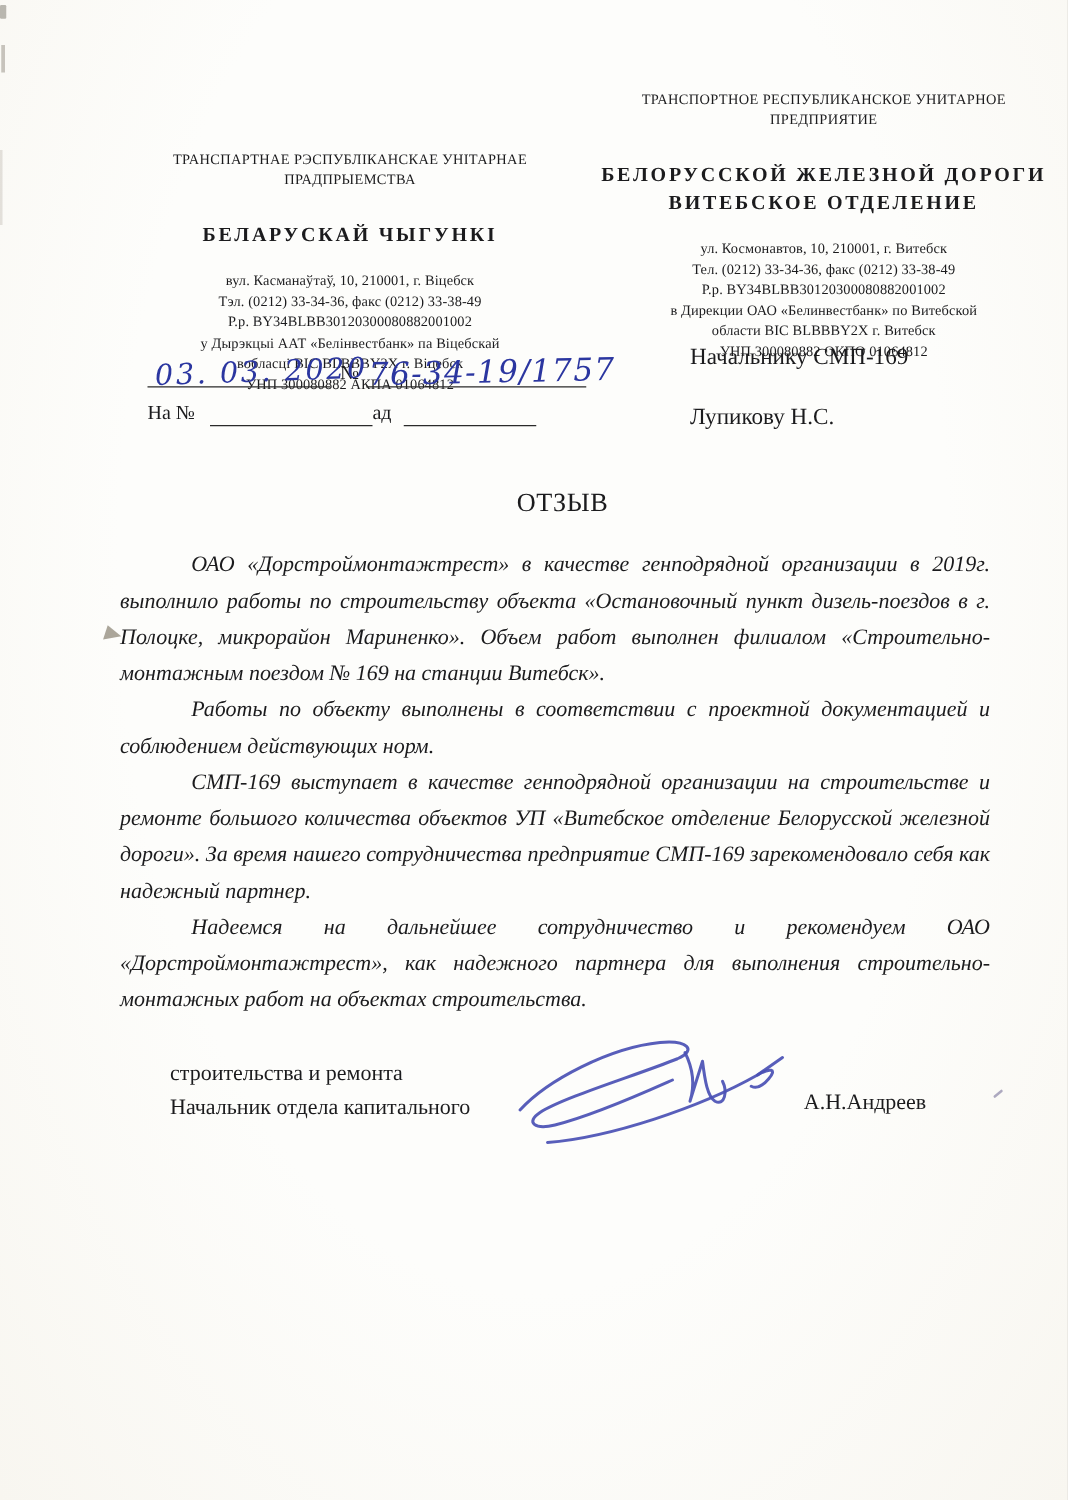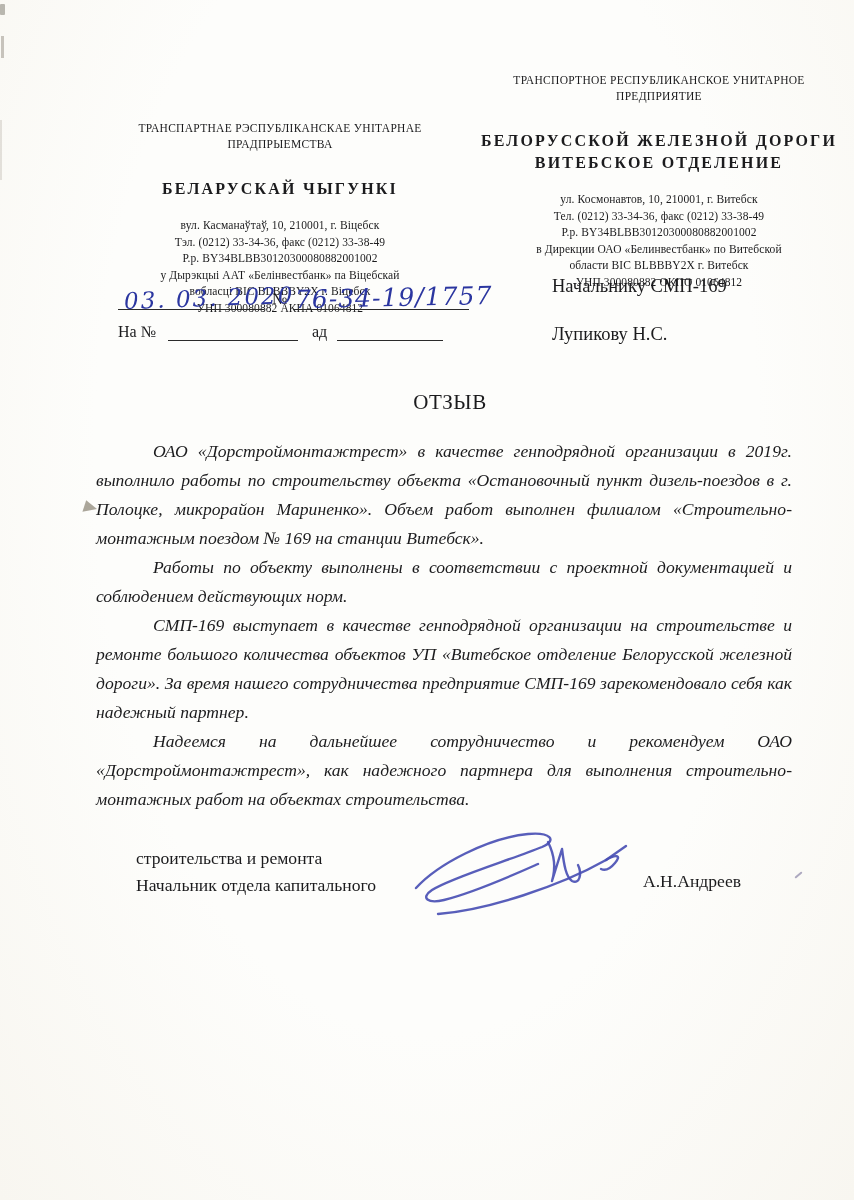--- a/index.html
+++ b/index.html
@@ -42,25 +42,25 @@
   }
   .no-sign { margin:0 6px 2px 8px; }
   .num-line {
     display:inline-block; width:176px; border-bottom:1.4px solid #2a2a2a;
     position:relative; height:34px;
   }
   .num-line .hand {
     position:absolute; left:2px; bottom:-3px; font-size:25px; transform:rotate(-1.2deg);
     letter-spacing:1px;
   }
-  .ref-row2 { margin-top:12px; display:flex; align-items:center; }
+  .ref-row2 { margin-top:12px; display:flex; align-items:flex-start; }
   .blank-line { display:inline-block; border-bottom:1.4px solid #2a2a2a; height:18px; }
   .blank-1 { width:130px; margin-left:12px; }
   .blank-2 { width:106px; margin-left:10px; }
-  .ad-label { margin-left:14px; }
+  .ad-label { }
 
   
   .recipient { position:absolute; left:552px; top:274px; font-size:18.5px; line-height:24px; }
   .recipient .line2 { margin-top:24px; }
 
   
   .doc-title {
     position:absolute; left:100px; top:390px; width:700px;
     text-align:center; font-size:21px; letter-spacing:.5px;
   }

